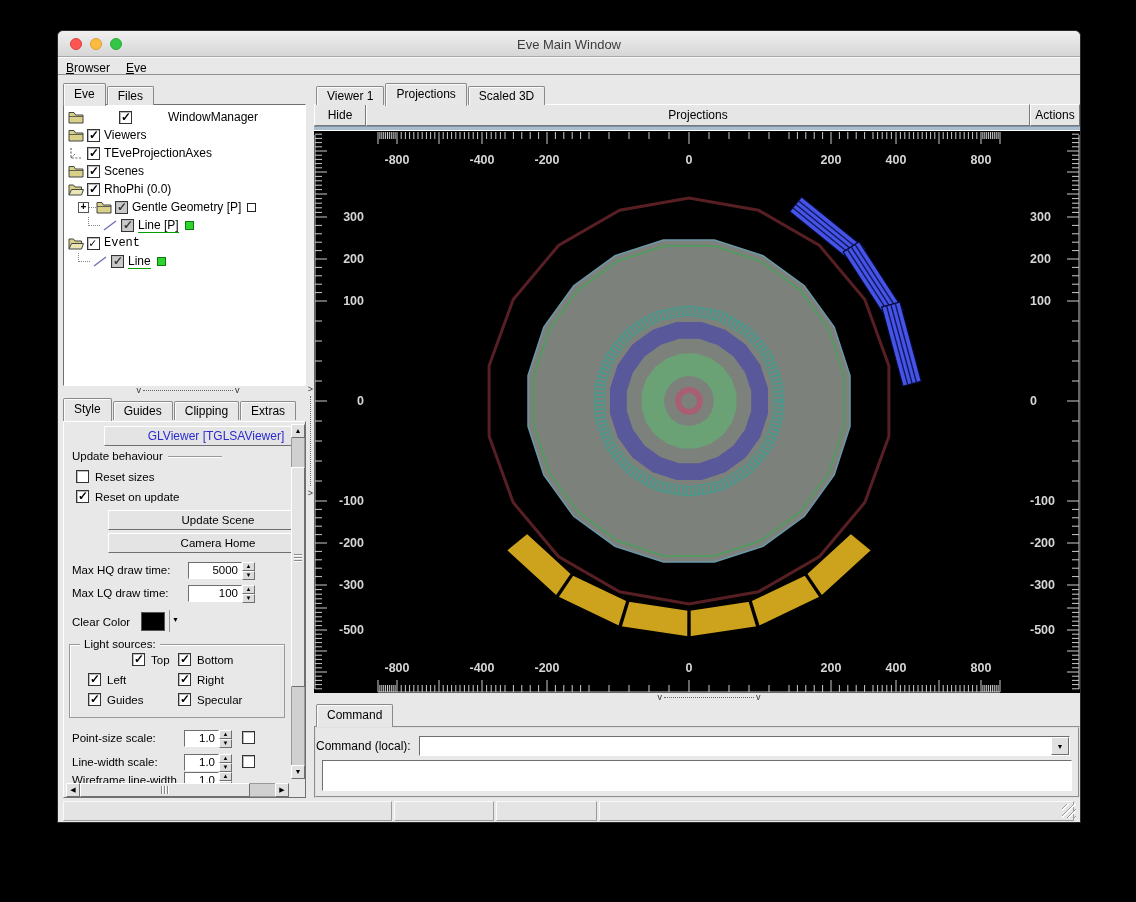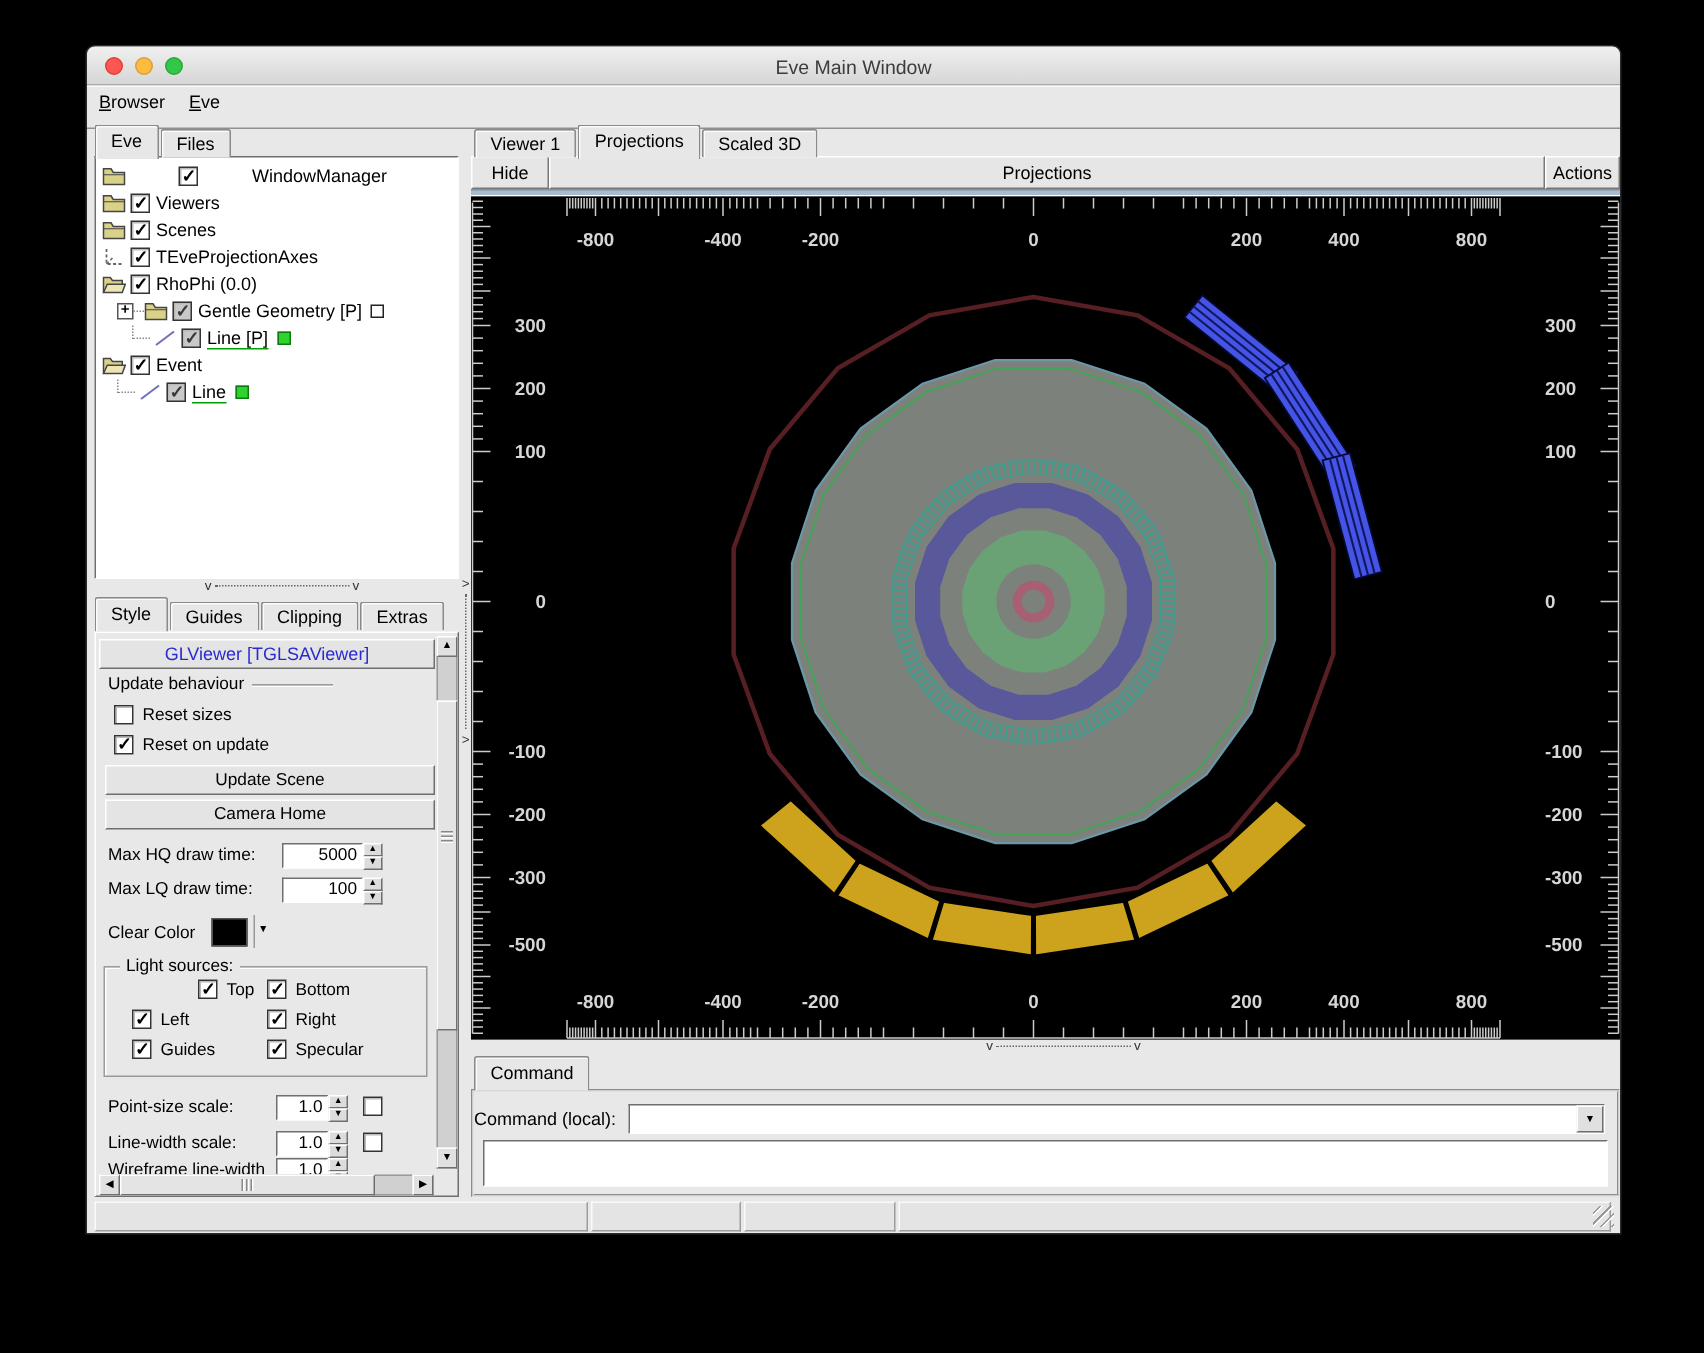--- a/index.html
+++ b/index.html
@@ -15,34 +15,34 @@
               background:linear-gradient(#f0f0f0,#d6d6d6); border-bottom:1px solid #a8a8a8;
               border-radius:6px 6px 0 0; }
   .traffic { position:absolute; top:7px; width:12px; height:12px; border-radius:50%; }
   .t-close { left:12px;  background:#fc5753; border:1px solid #df3e38; }
   .t-min   { left:32px;  background:#fdbc40; border:1px solid #de9f34; }
   .t-zoom  { left:52px;  background:#33c748; border:1px solid #27aa35; }
   .title-text { position:absolute; left:0; right:0; top:6px; text-align:center;
                 font-size:13px; color:#3c3c3c; }
 
   
-  .menubar { position:absolute; left:0; top:26px; right:0; height:29px; background:#e8e8e8;
+  .menubar { position:absolute; left:0; top:26px; right:0; height:18px; background:#e8e8e8;
              border-bottom:1px solid #909090; box-shadow:inset 0 1px 0 #fafafa; }
   .menu-item { display:inline-block; padding:4px 8px 0 8px; height:22px; font-size:12px; }
   .menu-item::first-letter { text-decoration:underline; }
 
   
   .tabbar { position:absolute; height:22px; display:flex; align-items:flex-end; z-index:5; }
   .tab { height:19px; padding:2px 10px 0 10px; margin-right:1px; background:#e7e7e7;
          border:1px solid #8a8a8a; border-bottom:none; border-radius:2px 2px 0 0;
          box-shadow:inset 1px 1px 0 #fbfbfb; font-size:12px; white-space:nowrap; }
   .tab.active { height:23px; margin-bottom:-1px; padding-top:3px; z-index:6; position:relative; }
 
   
-  .raised { border:1px solid; border-color:#ffffff #6f6f6f #6f6f6f #ffffff; background:#e4e4e4; }
+  .raised { border:1px solid; border-color:#ffffff #6f6f6f #6f6f6f #ffffff; background:#e4e4e4;margin-left:38px; }
   .btn { text-align:center; font-size:11.5px; cursor:default; }
   .cb { width:13px; height:13px; display:inline-block; position:relative; background:#fff;
         border:1px solid #333; box-shadow:inset 1px 1px 0 #bbb; flex:none; }
   .cb.on::after { content:"✓"; position:absolute; left:1px; top:-2px; font-size:12px;
                   font-weight:bold; color:#000; }
   .cb.grey { background:#c9c9c9; }
   .cb.grey.on::after { color:#3a3a3a; }
 
   
   .leftcol { position:absolute; left:5px; top:52px; width:243px; height:715px; }
@@ -153,33 +153,33 @@
         <div class="tree-row" style="padding-left: 4px;">
           <span class="ticon"><svg width="16" height="13">
               <path d="M1 4 L1 1.5 L6 1.5 L7.5 4 L15 4 L15 12 L1 12 Z" fill="#d9d188" stroke="#444" stroke-width="1"></path>
               <line x1="1" y1="5.5" x2="15" y2="5.5" stroke="#444" stroke-width="0.8"></line>
             </svg></span>
           <span class="cb on"></span>
           <span class="tlabel">Viewers</span>
         </div>
         <div class="tree-row" style="padding-left: 4px;">
           <span class="ticon"><svg width="16" height="13">
+              <path d="M3 1 L3 11 L14 11" fill="none" stroke="#666" stroke-width="1.2" stroke-dasharray="2 1.6"></path>
+              <path d="M3 11 L7.5 6.5" fill="none" stroke="#666" stroke-width="1" stroke-dasharray="2 1.6"></path>
+            </svg></span>
+          <span class="cb on"></span>
+          <span class="tlabel">TEveProjectionAxes</span>
+        </div>
+        <div class="tree-row" style="padding-left: 4px;">
+          <span class="ticon"><svg width="16" height="13">
               <path d="M1 4 L1 1.5 L6 1.5 L7.5 4 L15 4 L15 12 L1 12 Z" fill="#d9d188" stroke="#444" stroke-width="1"></path>
               <line x1="1" y1="5.5" x2="15" y2="5.5" stroke="#444" stroke-width="0.8"></line>
             </svg></span>
           <span class="cb on"></span>
           <span class="tlabel">Scenes</span>
-        </div>
-        <div class="tree-row" style="padding-left: 4px;">
-          <span class="ticon"><svg width="16" height="13">
-              <path d="M3 1 L3 11 L14 11" fill="none" stroke="#666" stroke-width="1.2" stroke-dasharray="2 1.6"></path>
-              <path d="M3 11 L7.5 6.5" fill="none" stroke="#666" stroke-width="1" stroke-dasharray="2 1.6"></path>
-            </svg></span>
-          <span class="cb on"></span>
-          <span class="tlabel">TEveProjectionAxes</span>
         </div>
         <div class="tree-row" style="padding-left: 4px;">
           <span class="ticon"><svg width="16" height="13">
               <path d="M1 12 L1 2 L5.5 2 L7 4 L13.5 4 L13.5 6.5" fill="#d9d188" stroke="#444" stroke-width="1"></path>
               <path d="M3.5 6.5 L15.5 6.5 L13.5 12 L1 12 Z" fill="#ece6b4" stroke="#444" stroke-width="1"></path>
             </svg></span>
           <span class="cb on"></span>
           <span class="tlabel">RhoPhi (0.0)</span>
         </div>
         <div class="tree-row" style="padding-left: 14px;">
@@ -195,21 +195,21 @@
         </div>
         <div class="tree-row" style="padding-left: 24px;">
           <span class="connector"></span>
           <span class="ticon"><svg width="16" height="13">
               <line x1="2" y1="11" x2="14" y2="2" stroke="#7070b8" stroke-width="1.4"></line>
             </svg></span>
           <span class="cb on grey"></span>
           <span class="tlabel tlink">Line [P]</span>
           <span class="sq green"></span>
         </div>
-        <div class="tree-row" style="padding-left: 4px;">
+        <div class="tree-row" style="padding-left: 4px; font-family: Liberation Mono, monospace;">
           <span class="ticon"><svg width="16" height="13">
               <path d="M1 12 L1 2 L5.5 2 L7 4 L13.5 4 L13.5 6.5" fill="#d9d188" stroke="#444" stroke-width="1"></path>
               <path d="M3.5 6.5 L15.5 6.5 L13.5 12 L1 12 Z" fill="#ece6b4" stroke="#444" stroke-width="1"></path>
             </svg></span>
           <span class="cb on"></span>
           <span class="tlabel">Event</span>
         </div>
         <div class="tree-row" style="padding-left: 14px;">
           <span class="connector"></span>
           <span class="ticon"><svg width="16" height="13">

